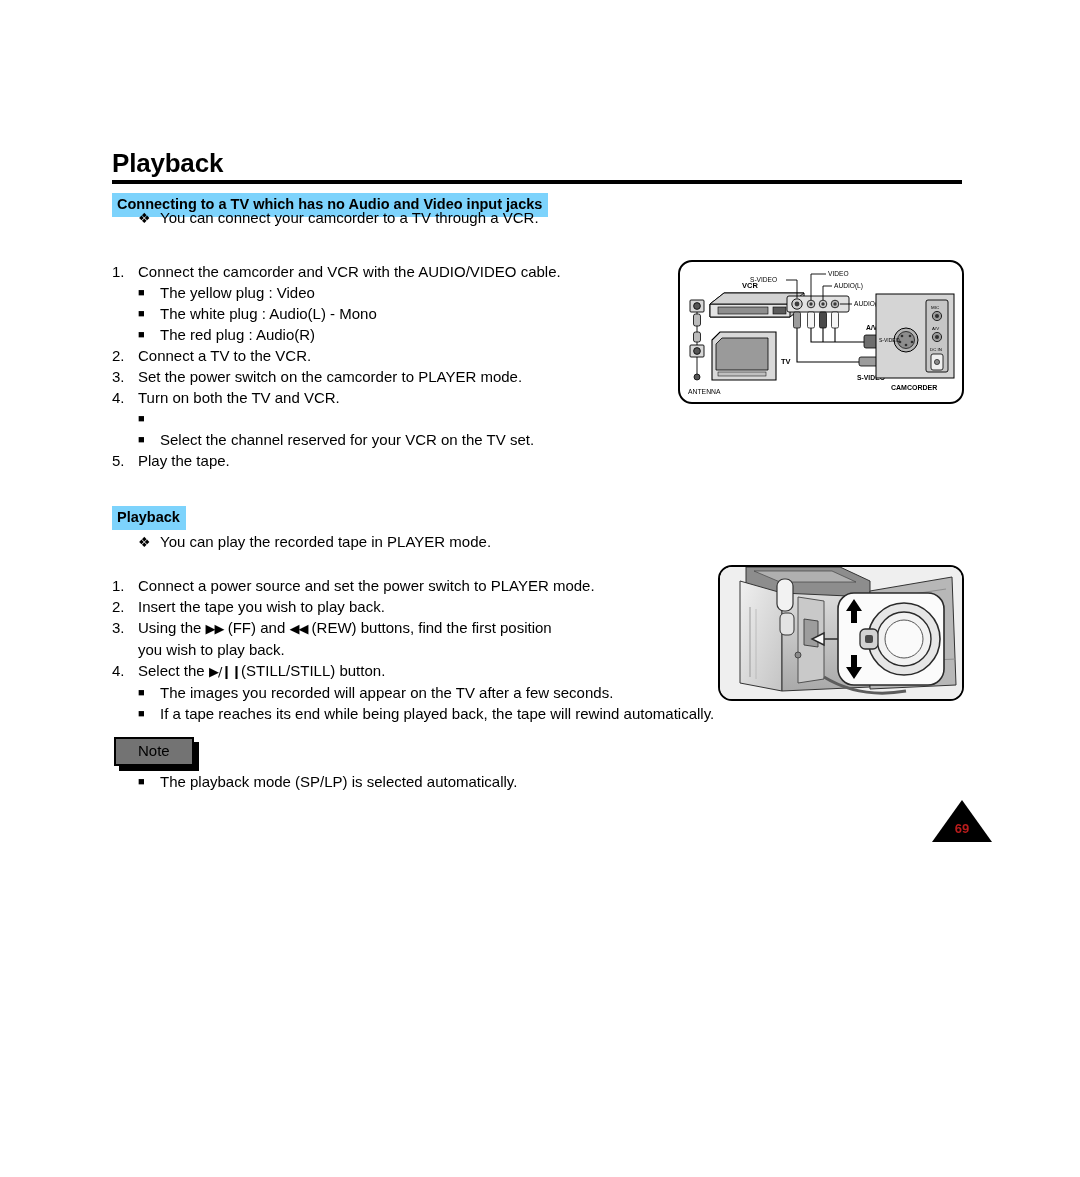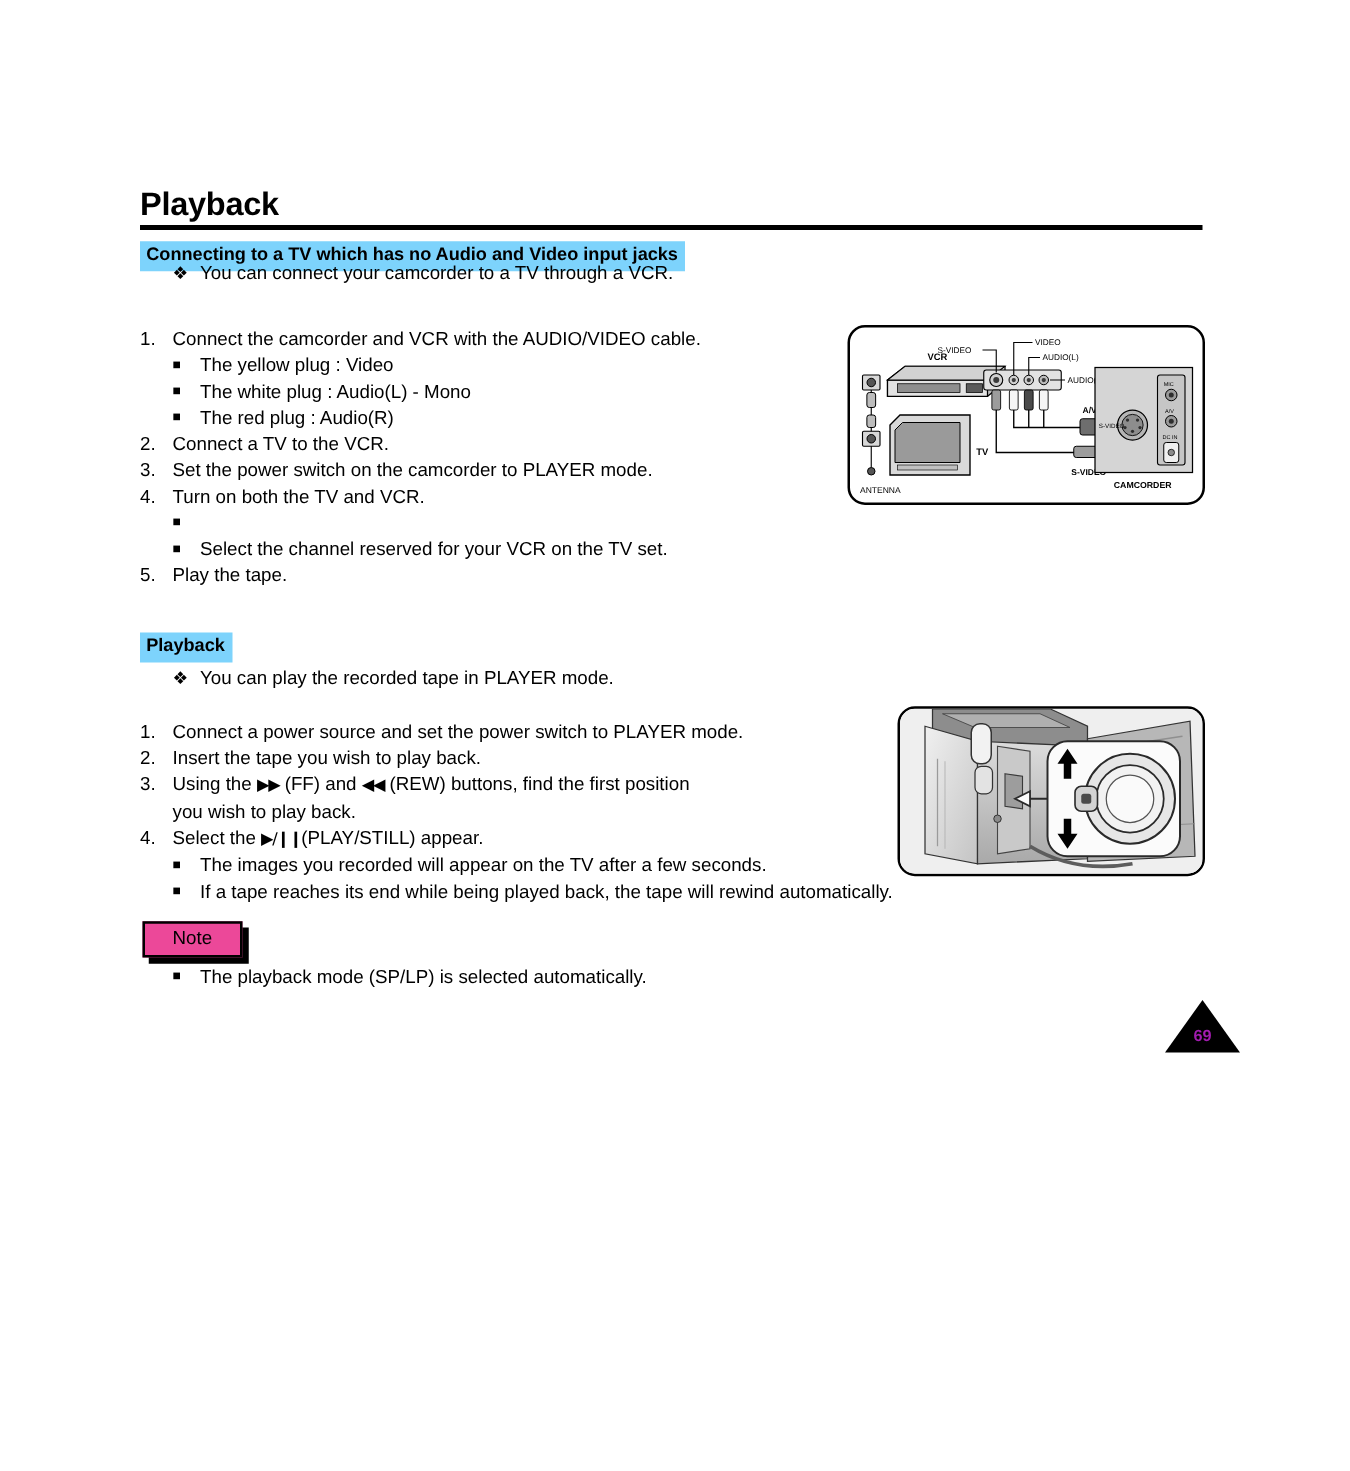--- a/index.html
+++ b/index.html
@@ -106,21 +106,21 @@
 
   
   .note-wrap {
     position: absolute;
     left: 114px;
     top: 723px;
   }
   .note-box {
     position: relative;
     border: 2px solid #000;
-    background: #ec4899;
+    background: #737373;
     padding: 2px 22px 3px 22px;
     font-size: 15px;
     line-height: 20px;
     display: inline-block;
     z-index: 2;
     text-align: right;
   }
   .note-shadow {
     position: absolute;
     left: 5px;
@@ -152,21 +152,21 @@
     border-left: 30px solid transparent;
     border-right: 30px solid transparent;
     border-bottom: 42px solid #000;
   }
   .page-num .pn-text {
     position: absolute;
     left: 0;
     top: 21px;
     width: 60px;
     text-align: center;
-    color: #a21caf;
+    color: #b91c1c;
     font-weight: bold;
     font-size: 13px;
   }
 
   
   .fig-frame {
     position: absolute;
     border: 2px solid #000;
     border-radius: 14px;
     background: #fff;
@@ -251,21 +251,21 @@
       <div class="step">
         <span class="num">3.</span>
         <span class="txt"><span>Using the </span><span class="glyph">▶▶</span><span> (FF) and </span><span class="glyph">◀◀</span><span> (REW) buttons, find the first position</span></span>
       </div>
       <div class="step cont">
         <span class="num"></span>
         <span class="txt">you wish to play back.</span>
       </div>
       <div class="step">
         <span class="num">4.</span>
-        <span class="txt"><span>Select the </span><span class="glyph">▶/❙❙</span><span>(PLAY/STILL) appear.</span></span>
+        <span class="txt"><span>Select the </span><span class="glyph">▶/❙❙</span><span>(STILL/STILL) button.</span></span>
       </div>
       <div class="sub">
         <span class="sq">■</span>
         <span class="txt">The images you recorded will appear on the TV after a few seconds.</span>
       </div>
       <div class="sub">
         <span class="sq">■</span>
         <span class="txt">If a tape reaches its end while being played back, the tape will rewind automatically.</span>
       </div>
     </div>

